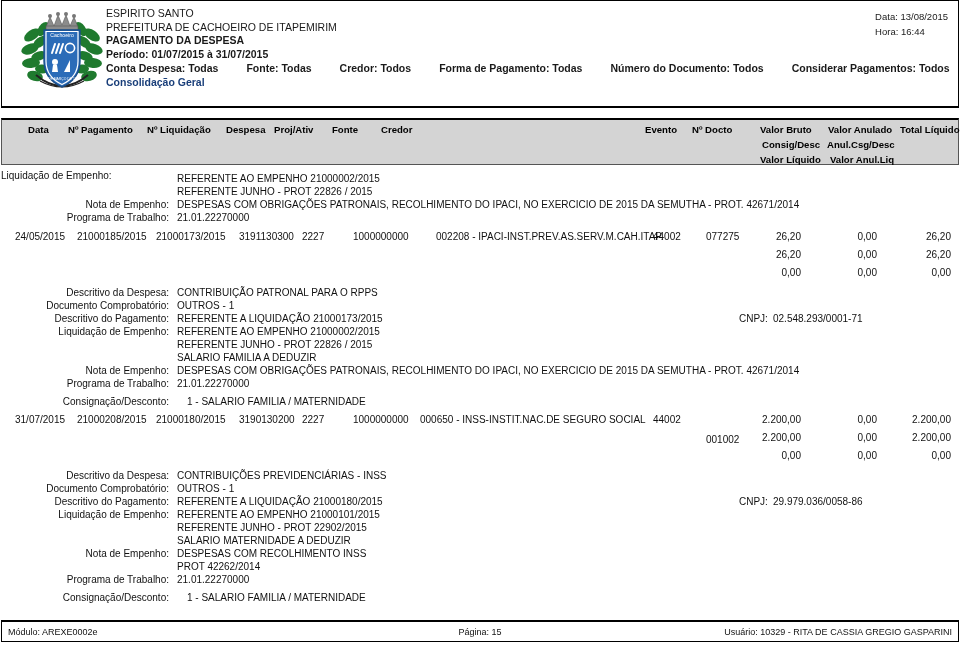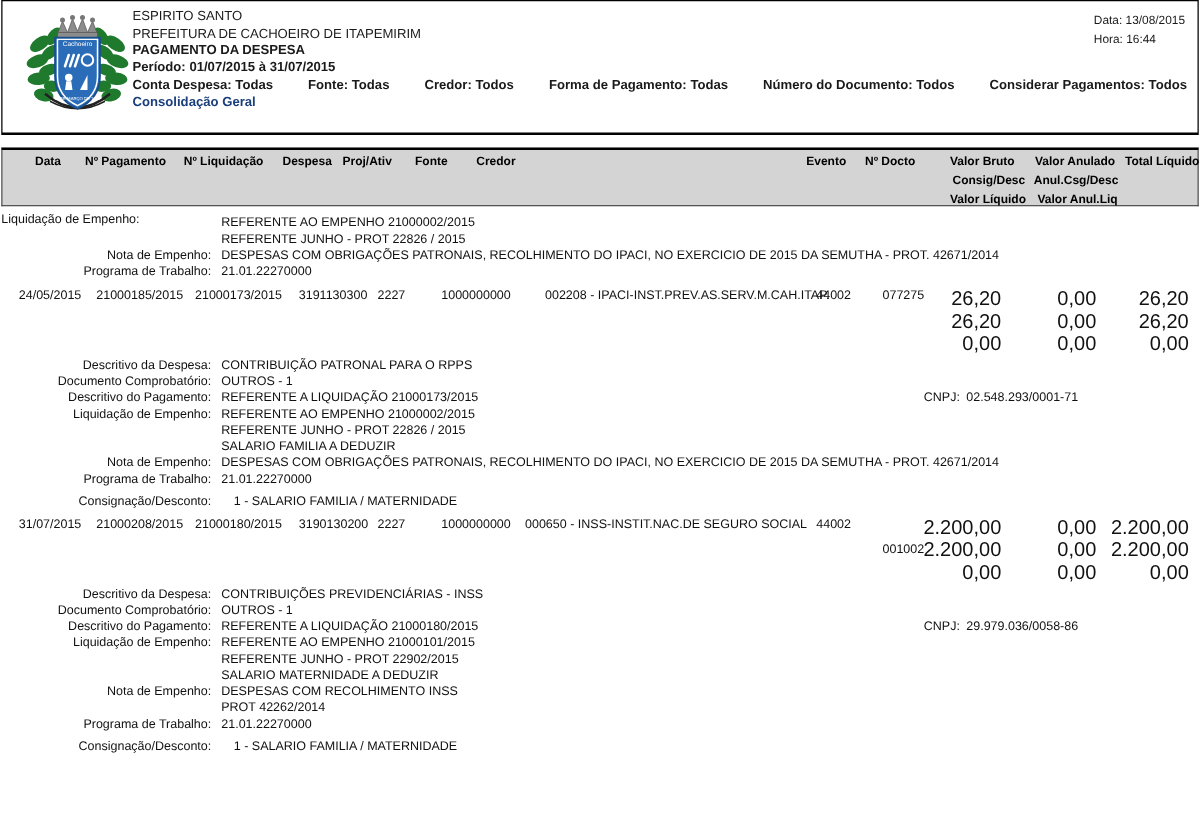--- a/index.html
+++ b/index.html
@@ -82,21 +82,21 @@
 
   
   .body {
     position: relative;
     margin: 0 1px;
     height: 432px;
   }
   .abs { position: absolute; white-space: nowrap; font-size: 10px; color: #111; }
   .lbl { text-align: right; font-size: 10px; color: #111; white-space: nowrap; }
   .val { font-size: 10px; color: #111; white-space: nowrap; text-align: right; }
-  .num { text-align: right; font-size: 16px; color: #111; white-space: nowrap; }
+  .num { text-align: right; font-size: 10px; color: #111; white-space: nowrap; }
 
   
   .footer {
     position: absolute;
     left: 1px; right: 1px;
     bottom: 10px;
     border: 1px solid #000;
     border-top: 2px solid #000;
     height: 22px;
     box-sizing: border-box;
@@ -316,14 +316,19 @@
     <span class="val abs" style="left:176px; top:383px;">DESPESAS COM RECOLHIMENTO INSS</span>
     <span class="val abs" style="left:176px; top:396px;">PROT 42262/2014</span>
 
     <span class="lbl abs" style="left:0; top:409px; width:168px; text-align:right;">Programa de Trabalho:</span>
     <span class="val abs" style="left:176px; top:409px;">21.01.22270000</span>
 
     <span class="lbl abs" style="left:0; top:427px; width:168px; text-align:right;">Consignação/Desconto:</span>
     <span class="val abs" style="left:186px; top:427px;">1 - SALARIO FAMILIA / MATERNIDADE</span>
   </div>
 
+  <div class="footer">
+    <span class="fl">Módulo: AREXE0002e</span>
+    <span class="fc">Página: 15</span>
+    <span class="fr">Usuário: 10329 - RITA DE CASSIA GREGIO GASPARINI</span>
+  </div>
 
 </div>
 
 </body></html>

